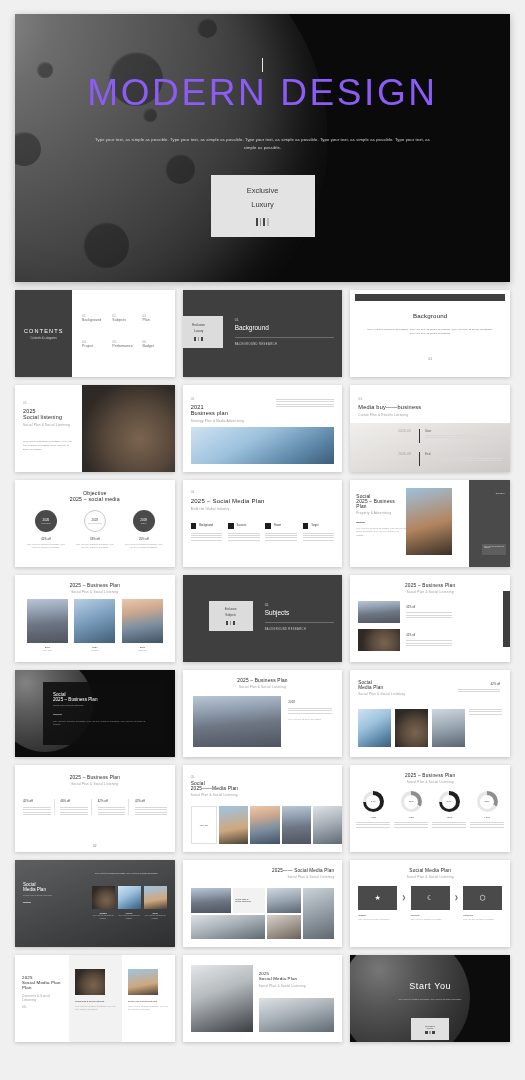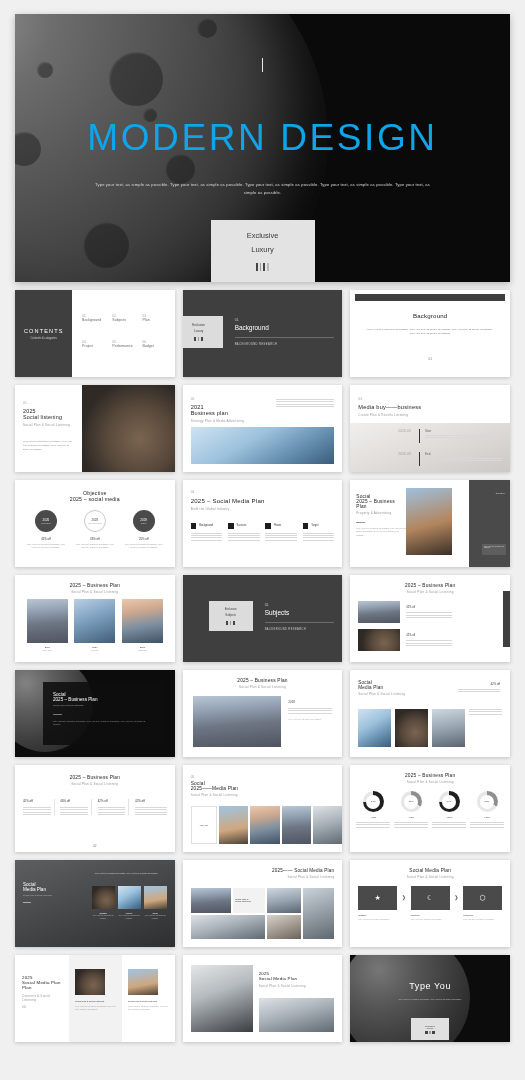--- a/index.html
+++ b/index.html
@@ -24,22 +24,22 @@
       radial-gradient(circle at 18% 22%, #8e8e8e 0%, #6d6d6d 16%, #585858 34%, #3d3d3d 58%, #242424 78%, #141414 100%);
     left: -118px; top: -92px; width: 430px; height: 430px;
     box-shadow: inset -28px -20px 60px rgba(0,0,0,.75);
   }
   .crater { position: absolute; border-radius: 50%; background: rgba(20,20,20,.42);
             box-shadow: inset 1px 1px 2px rgba(255,255,255,.12); }
   .hero-inner { position: relative; z-index: 3; height: 100%; display: flex;
                 flex-direction: column; align-items: center; }
   .tick { width: 1px; height: 14px; background: #e8e8e8; margin-top: 44px; }
   .hero-title {
-    color: #0ea5e9; font-size: 37px; letter-spacing: 2.6px; font-weight: 300;
-    margin-top: 45px; white-space: nowrap;
+    color: #8b5cf6; font-size: 37px; letter-spacing: 2.6px; font-weight: 300;
+    white-space: nowrap;
   }
   .hero-sub {
     color: #dcdcdc; font-size: 4.1px; line-height: 1.85; text-align: center;
     width: 342px; margin-top: 22px; letter-spacing: .15px;
   }
   .badge {
     margin-top: 24px; width: 104px; height: 62px; background: #e3e3e3;
     display: flex; flex-direction: column; align-items: center; justify-content: center; gap: 3px;
   }
   .badge-t { color: #3a3a3a; font-size: 7.5px; line-height: 1.45; text-align: center; }
@@ -688,21 +688,21 @@
         <div class="t-title2" style="font-size:4.4px">2025</div>
         <div class="t-title2" style="font-size:4.4px">Social Media Plan</div>
         <div class="t-xs" style="margin-top:3px">Social Plan &amp; Social Listening</div>
       </div>
       <div class="imgbox ph-road" style="position:absolute;left:76px;bottom:10px;right:8px;height:34px"></div>
     </div>
 
     <div class="slide black">
       <div class="moon-sm" style="left:-10px;top:-22px;width:130px;height:130px;opacity:.72"></div>
       <div style="position:absolute;left:0;right:0;top:26px;text-align:center;z-index:2">
-        <div class="t-w" style="font-size:9px;font-weight:300;letter-spacing:.6px">Type You</div>
+        <div class="t-w" style="font-size:9px;font-weight:300;letter-spacing:.6px">Start You</div>
         <div style="font-size:1.9px;color:#c4c4c4;margin-top:7px;padding:0 22px;line-height:1.7">Type your text, as simple as possible. Type your text, as simple as possible.</div>
       </div>
       <div style="position:absolute;left:50%;transform:translateX(-50%);bottom:2px;width:38px;height:22px;background:#e0e0e0;display:flex;flex-direction:column;align-items:center;justify-content:center;z-index:2">
         <div style="font-size:2.3px;color:#3a3a3a">Exclusive</div>
         <div style="font-size:2.3px;color:#3a3a3a">Luxury</div>
         <div class="bars" style="margin-top:2px">
             <i style="height:3px"></i>
             <i style="height:3px"></i>
             <i style="height:3px"></i>
           </div>

